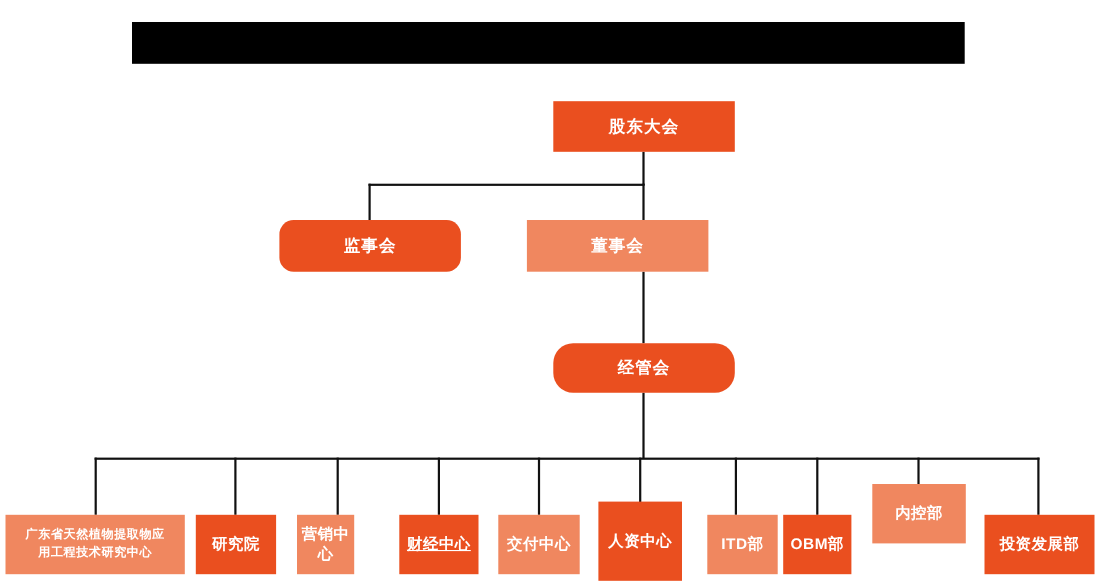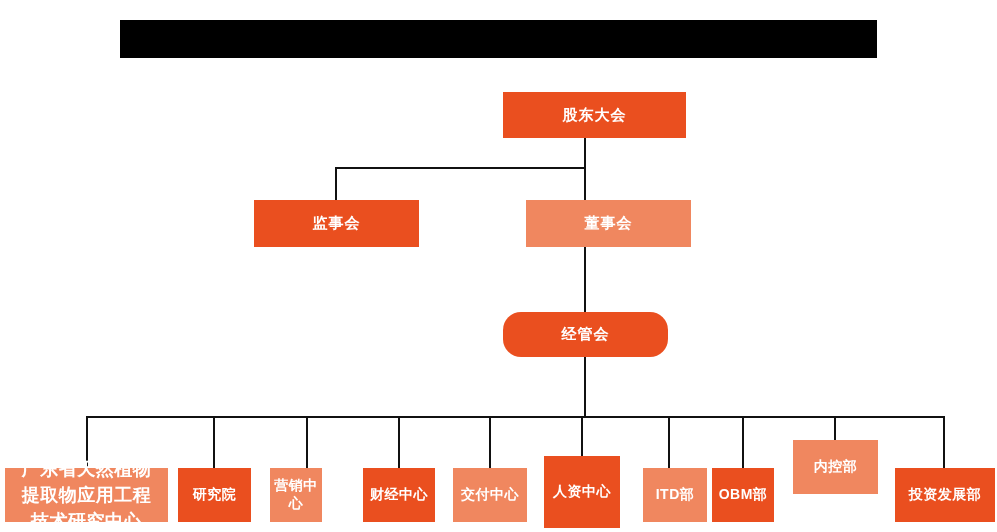--- a/index.html
+++ b/index.html
@@ -24,21 +24,21 @@
     box-sizing: border-box;
     color: var(--label-text, #ffffff);
     font-weight: bold;
     font-size: 15px;
     letter-spacing: 1px;
   }
   .node.primary   { background: var(--primary, #ea4f1f); }
   .node.secondary { background: var(--secondary, #f0875f); }
   .node.small { font-size: 14px; letter-spacing: 0.5px; }
   .node.xs {
-    font-size: 18px;
+    font-size: 11px;
     line-height: 1.45;
     letter-spacing: 0.5px;
     padding: 2px 13px;
   }
   .hline, .vline {
     position: absolute;
     background: var(--line, #111111);
   }
   .hline { height: 2px; }
   .vline { width: 2px; }
@@ -61,45 +61,45 @@
   <div class="vline" style="left:213px; top:416px; height:52px;"></div>
   <div class="vline" style="left:306px; top:416px; height:52px;"></div>
   <div class="vline" style="left:398px; top:416px; height:52px;"></div>
   <div class="vline" style="left:489px; top:416px; height:52px;"></div>
   <div class="vline" style="left:581px; top:416px; height:52px;"></div>
   <div class="vline" style="left:668px; top:416px; height:52px;"></div>
   <div class="vline" style="left:742px; top:416px; height:52px;"></div>
   <div class="vline" style="left:834px; top:416px; height:52px;"></div>
   <div class="vline" style="left:943px; top:416px; height:52px;"></div>
 
-  <div class="node primary" style="left:503px; top:92px; width:183px; height:46px;">
+  <div class="node primary" style="left:503px; top:92px; width:165px; height:46px;">
     <span>股东大会</span>
   </div>
 
-  <div class="node primary" style="left:254px; top:200px; width:165px; height:47px;">
+  <div class="node primary" style="left:254px; top:200px; width:165px; height:47px;border-radius:13px;">
     <span>监事会</span>
   </div>
-  <div class="node secondary" style="left:526px; top:200px; width:165px; height:47px;">
+  <div class="node secondary" style="left:479px; top:200px; width:165px; height:47px;">
     <span>董事会</span>
   </div>
 
   <div class="node primary" style="left:503px; top:312px; width:165px; height:45px;border-radius:18px;">
     <span>经管会</span>
   </div>
 
   <div class="node secondary xs" style="left:5px; top:468px; width:163px; height:54px;">
     <span>广东省天然植物提取物应用工程技术研究中心</span>
   </div>
   <div class="node primary small" style="left:178px; top:468px; width:73px; height:54px;">
     <span>研究院</span>
   </div>
   <div class="node secondary small" style="left:270px; top:468px; width:52px; height:54px;">
     <span>营销中心</span>
   </div>
-  <div class="node primary small" style="left:363px; top:468px; width:72px; height:54px;">
+  <div class="node primary small" style="left:363px; top:468px; width:72px; height:54px;text-decoration:underline;">
     <span>财经中心</span>
   </div>
   <div class="node secondary small" style="left:453px; top:468px; width:74px; height:54px;">
     <span>交付中心</span>
   </div>
   <div class="node primary small" style="left:544px; top:456px; width:76px; height:72px;">
     <span>人资中心</span>
   </div>
   <div class="node secondary small" style="left:643px; top:468px; width:64px; height:54px;">
     <span>ITD部</span>

